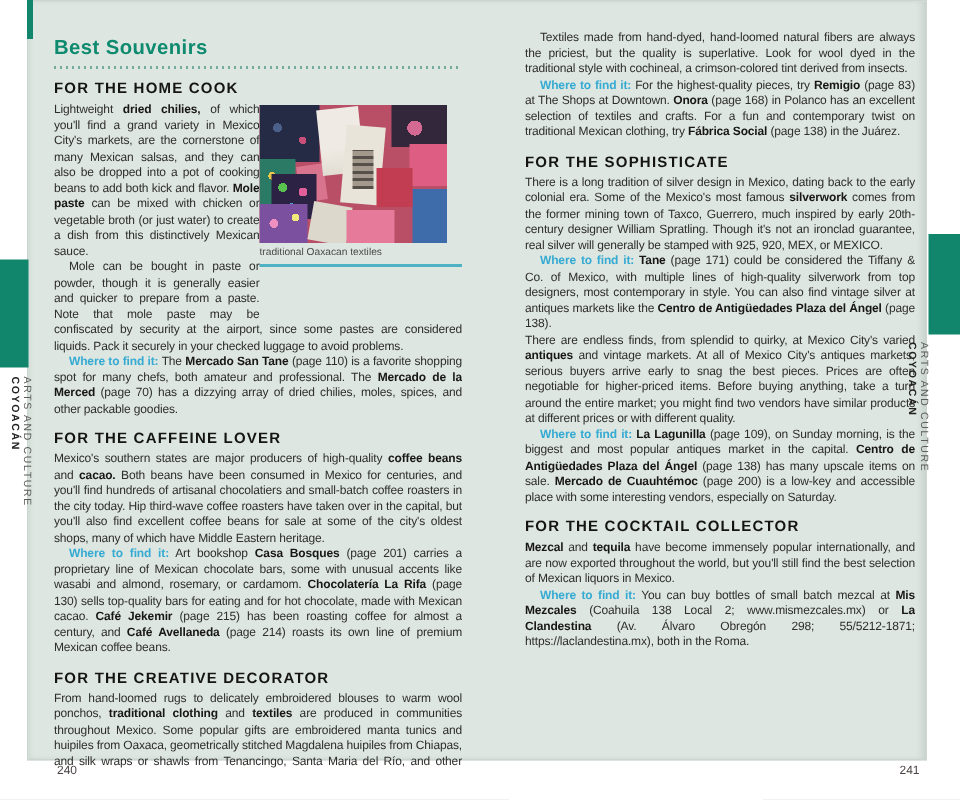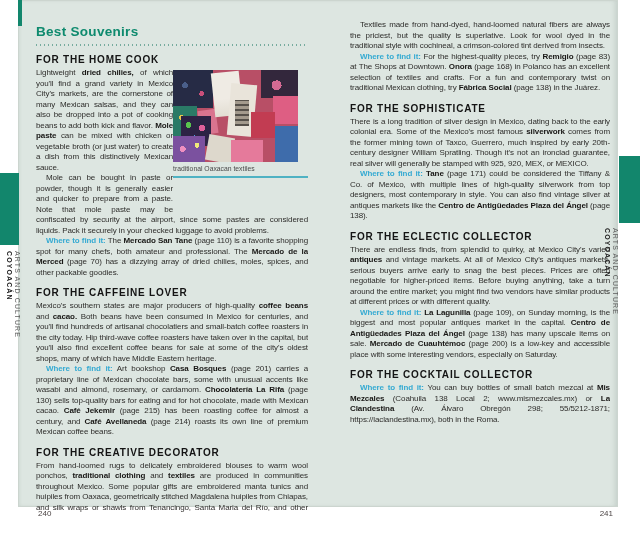--- a/index.html
+++ b/index.html
@@ -131,24 +131,24 @@
     </div>
 </div>
 
 <div class="col col-right">
   <div class="flow">
       <p class="para ind">Textiles made from hand-dyed, hand-loomed natural fibers are always the priciest, but the quality is superlative. Look for wool dyed in the traditional style with cochineal, a crimson-colored tint derived from insects.</p>
       <p class="para ind"><b class="wtf">Where to find it:</b> For the highest-quality pieces, try <b class="bk">Remigio</b> (page 83) at The Shops at Downtown. <b class="bk">Onora</b> (page 168) in Polanco has an excellent selection of textiles and crafts. For a fun and contemporary twist on traditional Mexican clothing, try <b class="bk">Fábrica Social</b> (page 138) in the Juárez.</p>
       <h3 class="sec-heading">FOR THE SOPHISTICATE</h3>
       <p class="para">There is a long tradition of silver design in Mexico, dating back to the early colonial era. Some of the Mexico's most famous <b class="bk">silverwork</b> comes from the former mining town of Taxco, Guerrero, much inspired by early 20th-century designer William Spratling. Though it's not an ironclad guarantee, real silver will generally be stamped with 925, 920, MEX, or MEXICO.</p>
       <p class="para ind"><b class="wtf">Where to find it:</b> <b class="bk">Tane</b> (page 171) could be considered the Tiffany &amp; Co. of Mexico, with multiple lines of high-quality silverwork from top designers, most contemporary in style. You can also find vintage silver at antiques markets like the <b class="bk">Centro de Antigüedades Plaza del Ángel</b> (page 138).</p>
-      <h3 class="sec-heading">FOR THE ECLECTIC COLLECTOR</h3>
       <p class="para">There are endless finds, from splendid to quirky, at Mexico City's varied <b class="bk">antiques</b> and vintage markets. At all of Mexico City's antiques markets, serious buyers arrive early to snag the best pieces. Prices are often negotiable for higher-priced items. Before buying anything, take a turn around the entire market; you might find two vendors have similar products at different prices or with different quality.</p>
       <p class="para ind"><b class="wtf">Where to find it:</b> <b class="bk">La Lagunilla</b> (page 109), on Sunday morning, is the biggest and most popular antiques market in the capital. <b class="bk">Centro de Antigüedades Plaza del Ángel</b> (page 138) has many upscale items on sale. <b class="bk">Mercado de Cuauhtémoc</b> (page 200) is a low-key and accessible place with some interesting vendors, especially on Saturday.</p>
       <h3 class="sec-heading">FOR THE COCKTAIL COLLECTOR</h3>
+      <p class="para"><b class="bk">Mezcal</b> and <b class="bk">tequila</b> have become immensely popular internationally, and are now exported throughout the world, but you'll still find the best selection of Mexican liquors in Mexico.</p>
       <p class="para ind"><b class="wtf">Where to find it:</b> You can buy bottles of small batch mezcal at <b class="bk">Mis Mezcales</b> (Coahuila 138 Local 2; www.mismezcales.mx) or <b class="bk">La Clandestina</b> (Av. Álvaro Obregón 298; 55/5212-1871; https://laclandestina.mx), both in the Roma.</p>
     </div>
 </div>
 
 <div class="tabblock tabblock-left"></div>
 <div class="vtab vtab-chapter vl-ch">COYOACÁN</div>
 <div class="vtab vtab-section vl-se">ARTS AND CULTURE</div>
 
 <div class="tabblock tabblock-right"></div>
 <div class="vtab vtab-chapter vr-ch">COYOACÁN</div>

